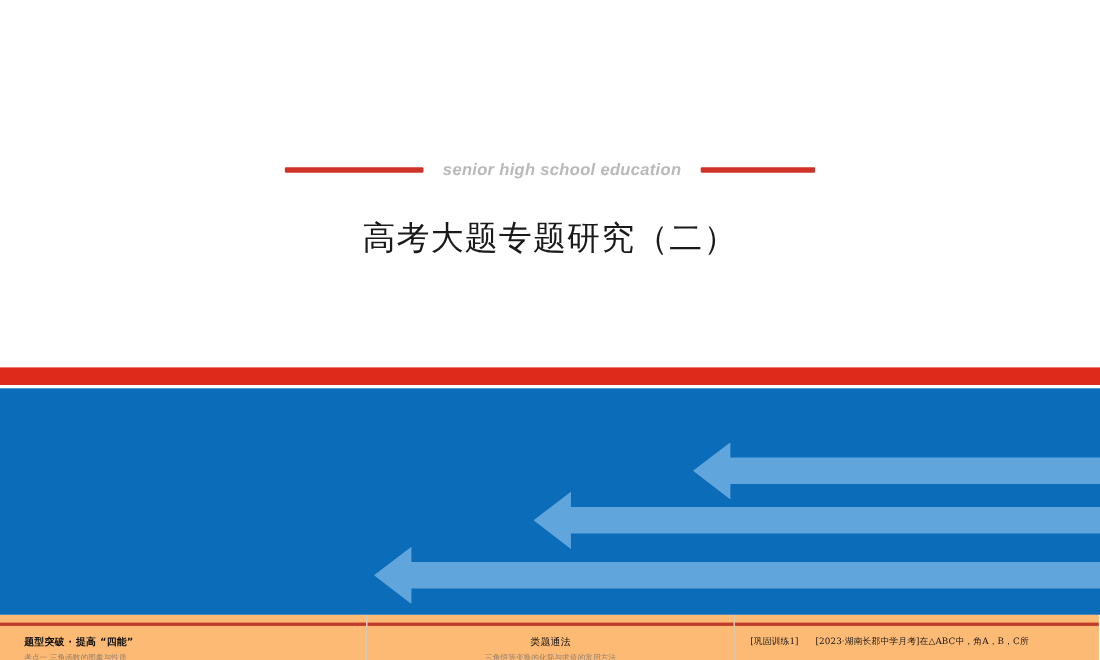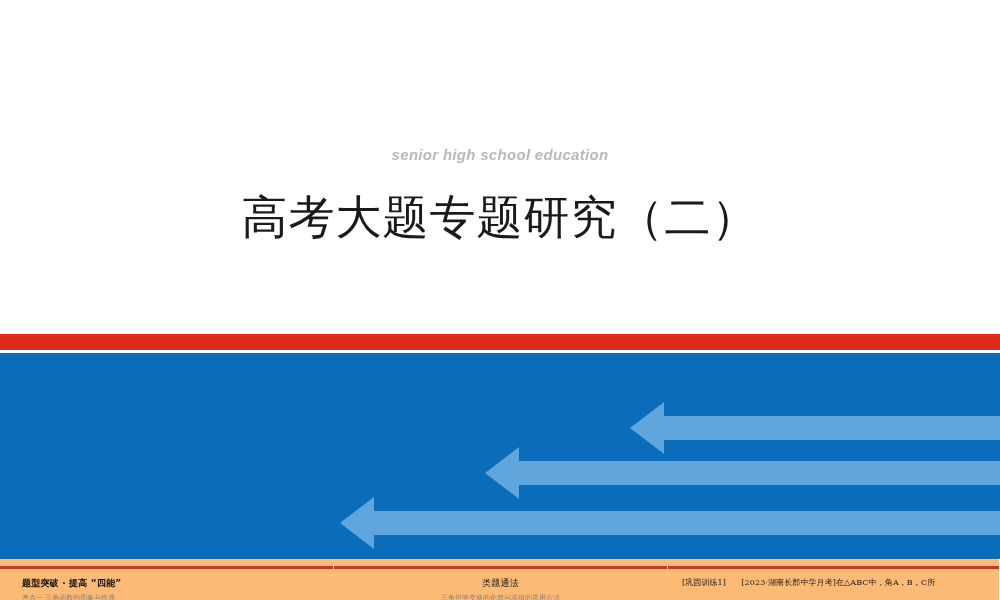--- a/index.html
+++ b/index.html
@@ -35,21 +35,20 @@
   .eyebrow {
     position: absolute;
     left: 0;
     top: 140px;
     width: 1000px;
     height: 28px;
     display: flex;
     align-items: center;
     justify-content: center;
     gap: 18px;
-    flex-direction: column;
   }
   .eyebrow-rule {
     height: 5px;
     background: #cf3327;
     border-radius: 1px;
   }
   .eyebrow-rule.left  { width: 126px; }
   .eyebrow-rule.right { width: 104px; }
 
   .eyebrow-text {
@@ -64,21 +63,21 @@
 
   .title-block {
     position: absolute;
     left: 0;
     top: 188px;
     width: 1000px;
     text-align: center;
   }
   .title-line {
     font-family: "DejaVu Sans", "Liberation Sans", sans-serif;
-    font-size: 46px;
+    font-size: 30px;
     line-height: 58px;
     color: #1a1a1a;
     letter-spacing: 1px;
     white-space: nowrap;
   }
 
   
   .red-band {
     position: absolute;
     left: 0;

